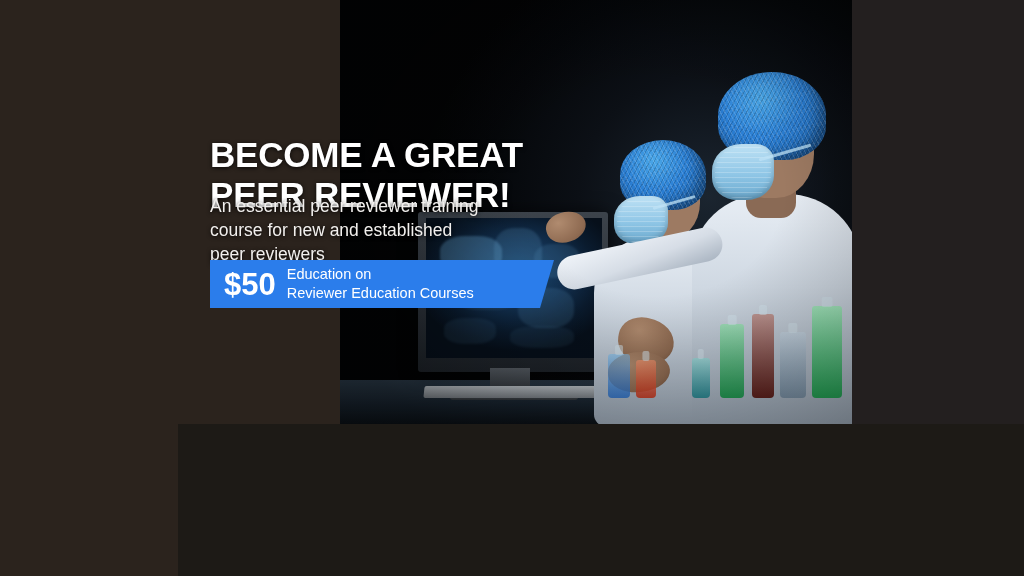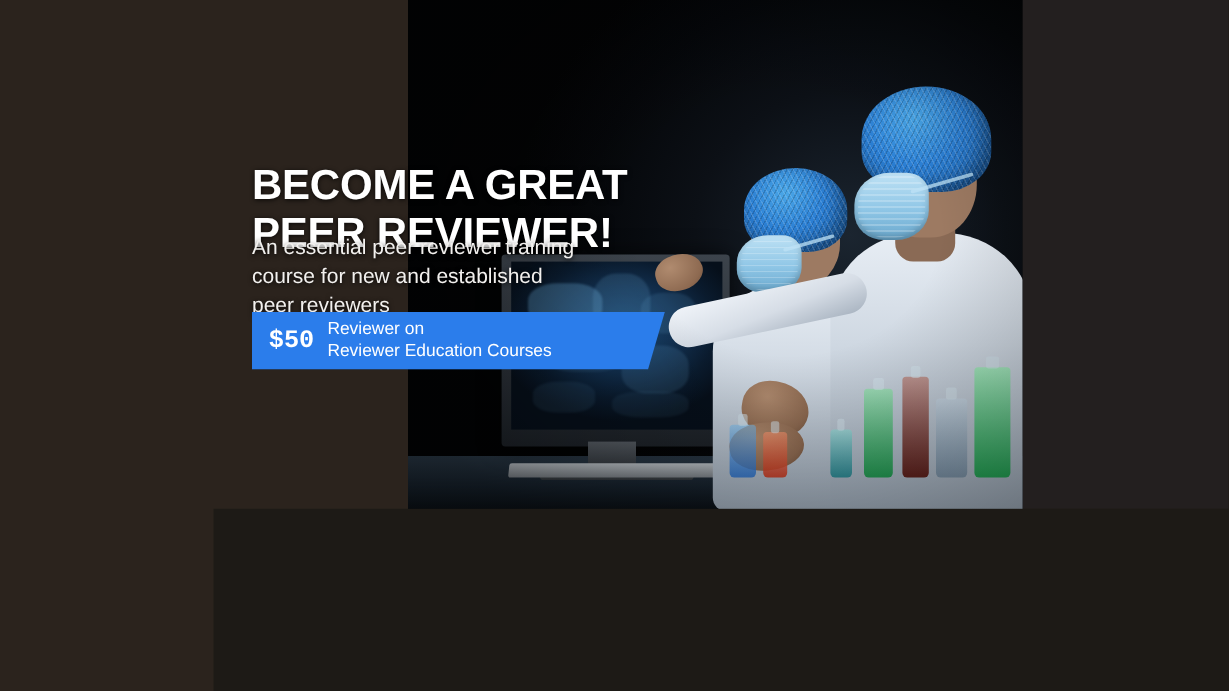--- a/index.html
+++ b/index.html
@@ -260,25 +260,25 @@
     position: absolute;
     left: 540px;
     top: 260px;
     width: 0;
     height: 0;
     border-top: 48px solid #2b7deb;
     border-right: 14px solid transparent;
   }
   .ribbon-price {
     color: #ffffff;
-    font-size: 21px;
+    font-size: 31px;
     font-weight: bold;
     line-height: 1;
     margin-right: 11px;
-    font-family: Liberation Mono, monospace;
+    font-family: Liberation Sans, sans-serif;
   }
   .ribbon-lines {
     display: flex;
     flex-direction: column;
     justify-content: center;
   }
   .ribbon-line {
     color: #ffffff;
     font-size: 14.5px;
     line-height: 1.28;
@@ -353,18 +353,18 @@
 PEER REVIEWER!</div>
 
   <div class="subtitle">An essential peer reviewer training
 course for new and established
 peer reviewers</div>
 
   <div class="ribbon-tail"></div>
   <div class="ribbon">
     <span class="ribbon-price">$50</span>
     <span class="ribbon-lines">
-      <span class="ribbon-line">Reviewer on</span>
+      <span class="ribbon-line">Education on</span>
       <span class="ribbon-line">Reviewer Education Courses</span>
     </span>
   </div>
 
 </div>
 
 </body></html>

